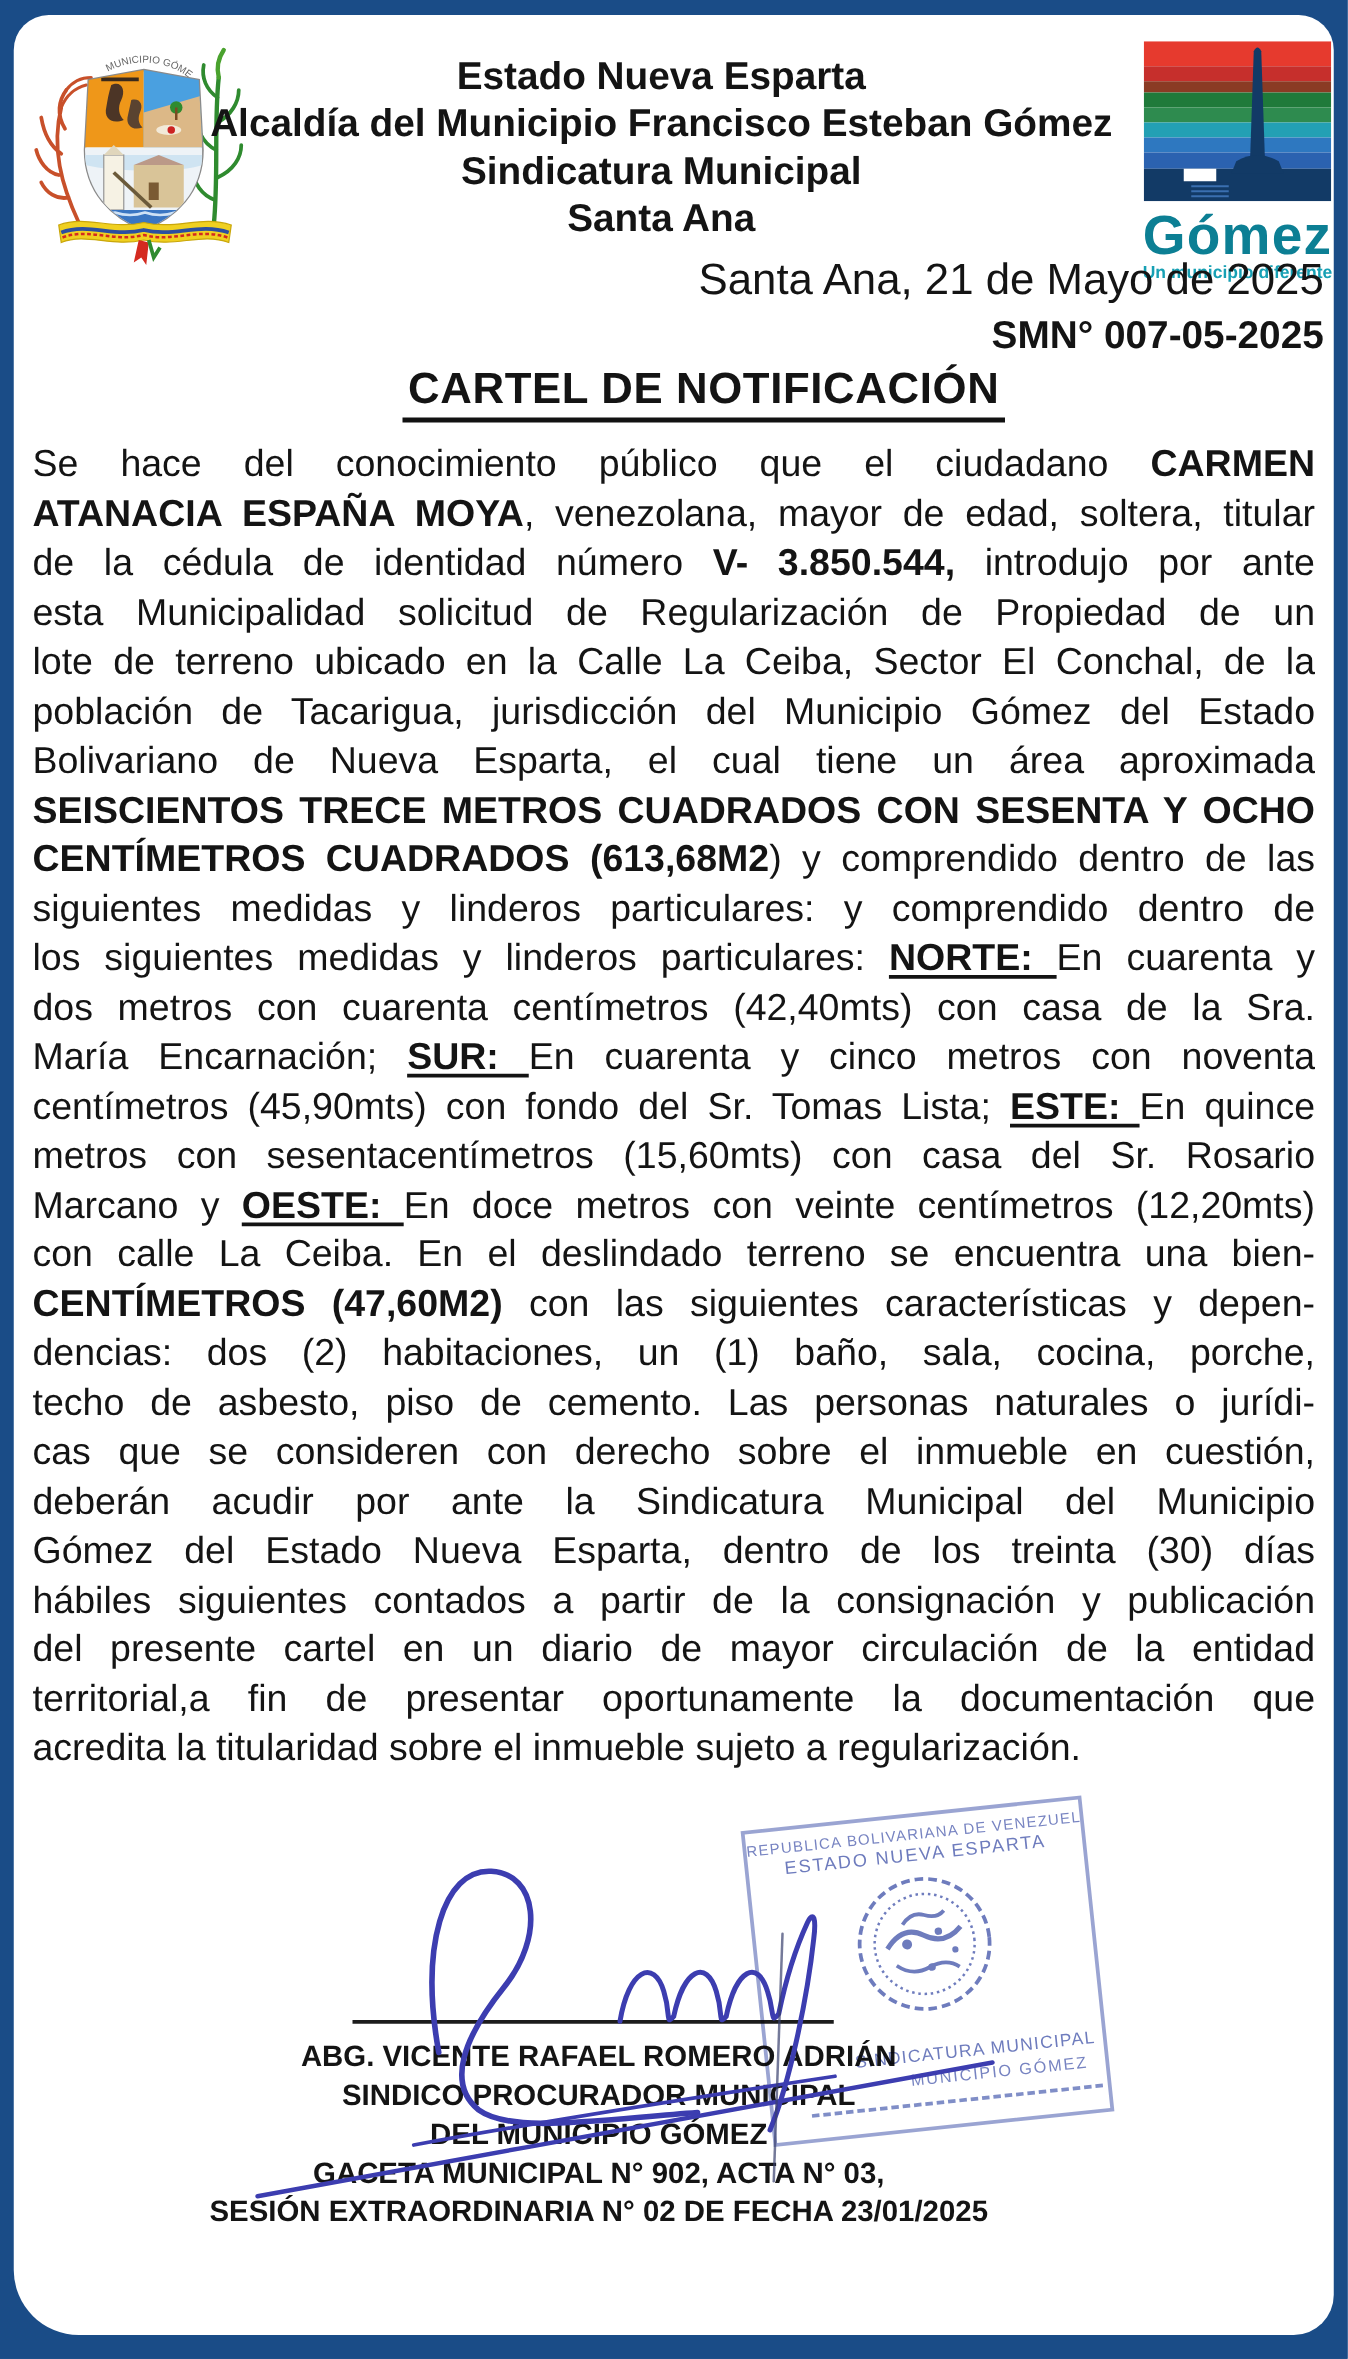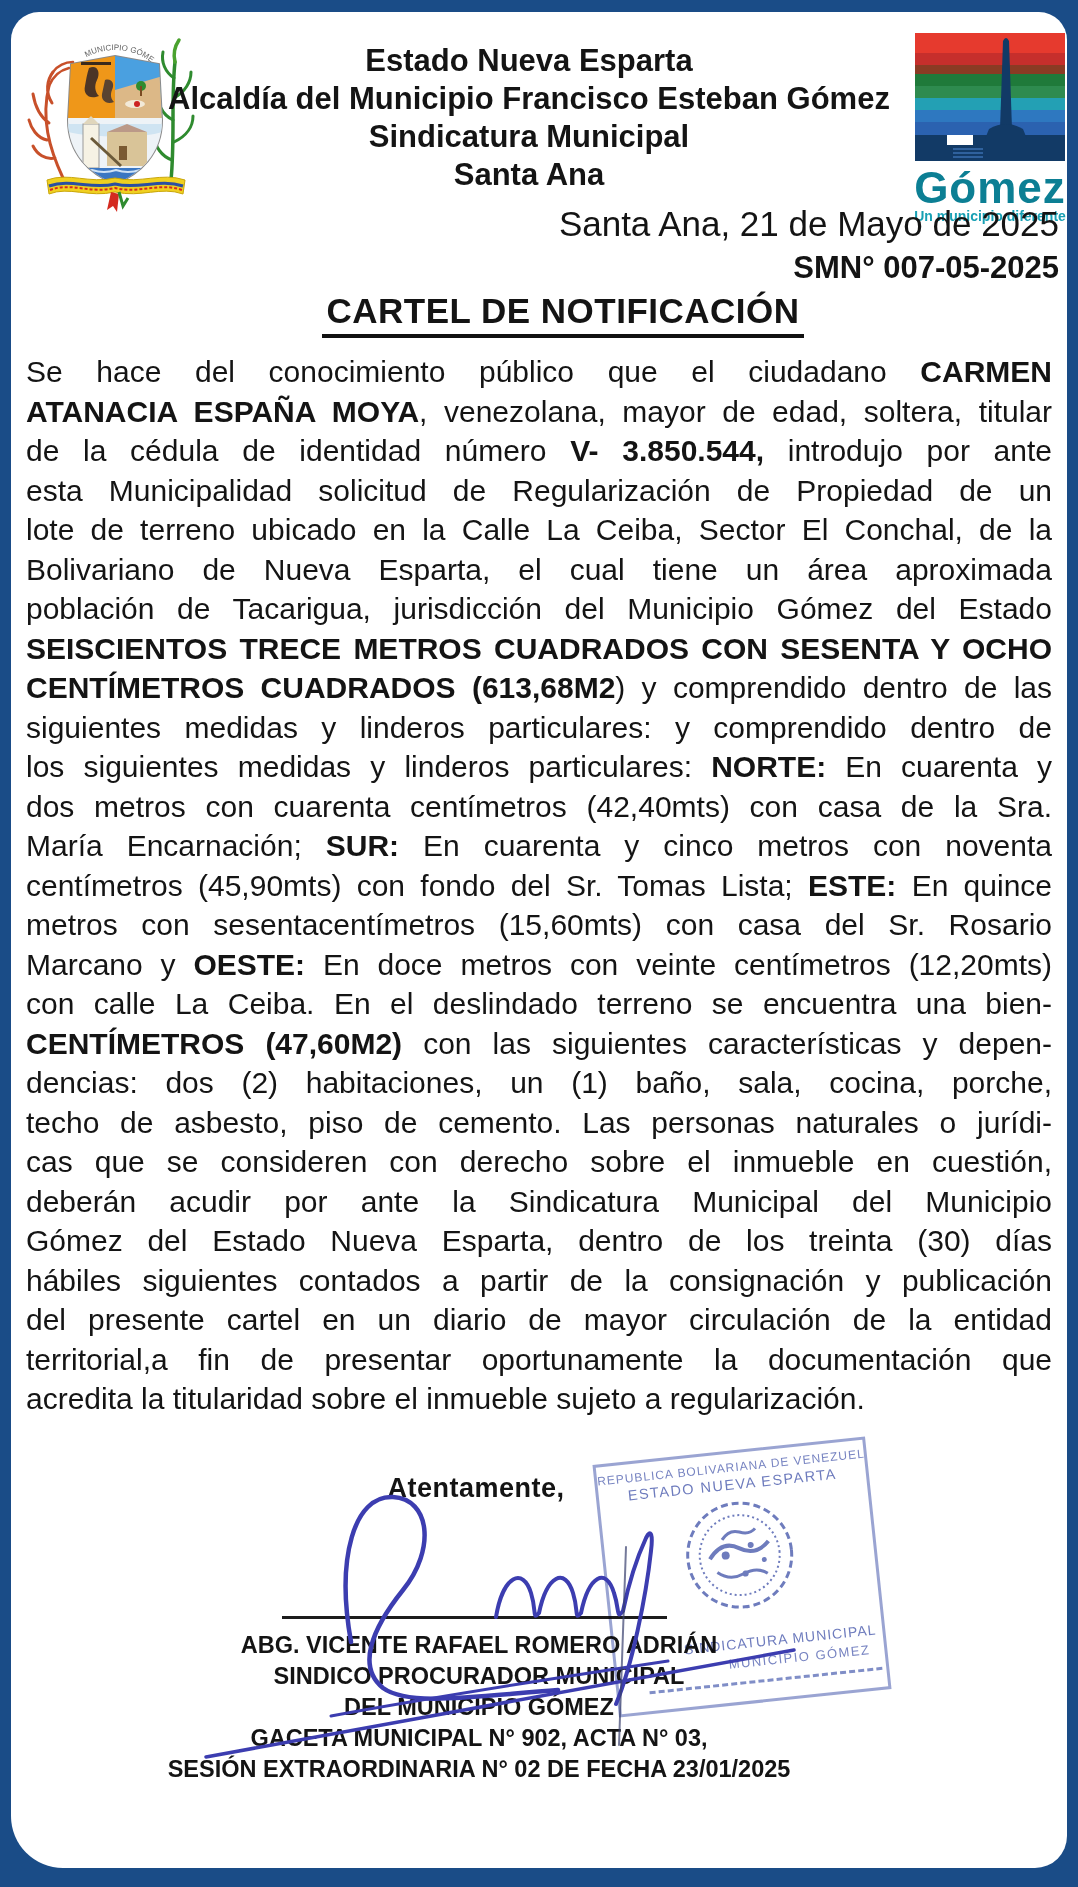--- a/index.html
+++ b/index.html
@@ -23,21 +23,21 @@
   .title-wrap{left:0;top:279px;width:100%;text-align:center;margin-left:24px;}
   .title-text{display:inline-block;font-size:35px;font-weight:bold;letter-spacing:.5px;
               border-bottom:4px solid #111;padding:0 4px 3px 4px;}
 
   
   .body{left:15px;top:340px;width:1026px;font-size:30px;}
   .body-line{text-align:justify;text-align-last:justify;height:39.5px;line-height:39.5px;
              overflow:hidden;}
   .body-line.lastline{text-align-last:left;}
   .b{font-weight:bold;}
-  .u{text-decoration-thickness:3px;text-underline-offset:4px;}
+  .u{text-decoration:underline;text-decoration-thickness:3px;text-underline-offset:4px;}
 
   
   .closing{left:165px;top:1461px;width:600px;text-align:center;font-weight:bold;
            font-size:27px;letter-spacing:.5px;}
   .sigline{left:271px;top:1604px;width:385px;height:3px;background:#1c1c1c;}
   .sigblock{left:128px;top:1618px;width:680px;text-align:center;font-weight:bold;
             font-size:23.5px;line-height:31px;z-index:2;}
   .sig-line-text{white-space:nowrap;overflow:hidden;}
   .ink{left:140px;top:1425px;z-index:4;pointer-events:none;}
 
@@ -153,22 +153,22 @@
     <div class="abs title-wrap">
       <span class="title-text">CARTEL DE NOTIFICACIÓN</span>
     </div>
 
     <div class="abs body" id="body">
         <div class="body-line"><span>Se hace del conocimiento público que el ciudadano </span><span class="b">CARMEN</span></div>
         <div class="body-line"><span class="b">ATANACIA ESPAÑA MOYA</span><span>, venezolana, mayor de edad, soltera, titular</span></div>
         <div class="body-line"><span>de la cédula de identidad número </span><span class="b">V- 3.850.544,</span><span> introdujo por ante</span></div>
         <div class="body-line"><span>esta Municipalidad solicitud de Regularización de Propiedad de un</span></div>
         <div class="body-line"><span>lote de terreno ubicado en la Calle La Ceiba, Sector El Conchal, de la</span></div>
+        <div class="body-line"><span>población de Tacarigua, jurisdicción del Municipio Gómez del Estado</span></div>
         <div class="body-line"><span>Bolivariano de Nueva Esparta, el cual tiene un área aproximada</span></div>
-        <div class="body-line"><span>población de Tacarigua, jurisdicción del Municipio Gómez del Estado</span></div>
         <div class="body-line"><span class="b">SEISCIENTOS TRECE METROS CUADRADOS CON SESENTA Y OCHO</span></div>
         <div class="body-line"><span class="b">CENTÍMETROS CUADRADOS (613,68M2</span><span>) y comprendido dentro de las</span></div>
         <div class="body-line"><span>siguientes medidas y linderos particulares: y comprendido dentro de</span></div>
         <div class="body-line"><span>los siguientes medidas y linderos particulares: </span><span class="b u">NORTE: </span><span>En cuarenta y</span></div>
         <div class="body-line"><span>dos metros con cuarenta centímetros (42,40mts) con casa de la Sra.</span></div>
         <div class="body-line"><span>María Encarnación; </span><span class="b u">SUR: </span><span>En cuarenta y cinco metros con noventa</span></div>
         <div class="body-line"><span>centímetros (45,90mts) con fondo del Sr. Tomas Lista; </span><span class="b u">ESTE: </span><span>En quince</span></div>
         <div class="body-line"><span>metros con sesentacentímetros (15,60mts) con casa del Sr. Rosario</span></div>
         <div class="body-line"><span>Marcano y </span><span class="b u">OESTE: </span><span>En doce metros con veinte centímetros (12,20mts)</span></div>
         <div class="body-line"><span>con calle La Ceiba. En el deslindado terreno se encuentra una bien-</span></div>
@@ -177,21 +177,20 @@
         <div class="body-line"><span>techo de asbesto, piso de cemento. Las personas naturales o jurídi-</span></div>
         <div class="body-line"><span>cas que se consideren con derecho sobre el inmueble en cuestión,</span></div>
         <div class="body-line"><span>deberán acudir por ante la Sindicatura Municipal del Municipio</span></div>
         <div class="body-line"><span>Gómez del Estado Nueva Esparta, dentro de los treinta (30) días</span></div>
         <div class="body-line"><span>hábiles siguientes contados a partir de la consignación y publicación</span></div>
         <div class="body-line"><span>del presente cartel en un diario de mayor circulación de la entidad</span></div>
         <div class="body-line"><span>territorial,a fin de presentar oportunamente la documentación que</span></div>
         <div class="body-line lastline"><span>acredita la titularidad sobre el inmueble sujeto a regularización.</span></div>
       </div>
 
-    <div class="abs closing">Atentamente,</div>
 
     <div class="abs sigline"></div>
 
     <div class="abs sigblock" id="sigblock">
         <div class="sig-line-text fitw">ABG. VICENTE RAFAEL ROMERO ADRIÁN</div>
         <div class="sig-line-text fitw">SINDICO PROCURADOR MUNICIPAL</div>
         <div class="sig-line-text fitw">DEL MUNICIPIO GÓMEZ</div>
         <div class="sig-line-text fitw">GACETA MUNICIPAL N° 902, ACTA N° 03,</div>
         <div class="sig-line-text fitw">SESIÓN EXTRAORDINARIA N° 02 DE FECHA 23/01/2025</div>
       </div>

